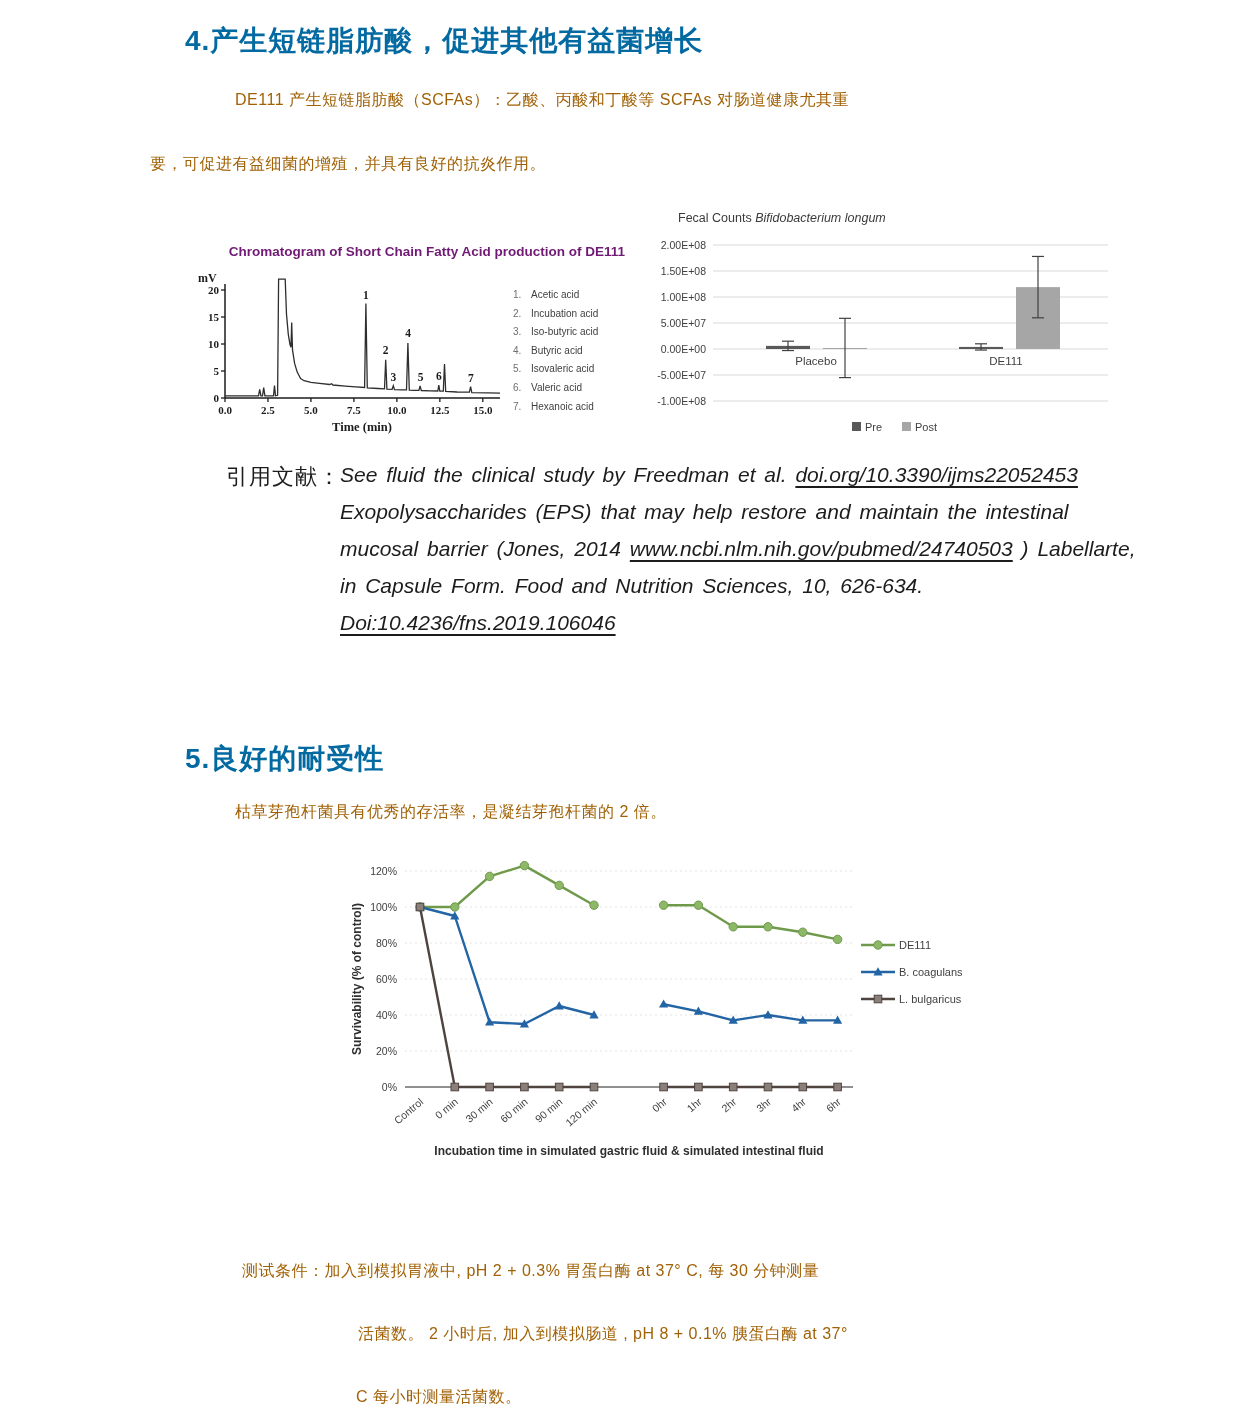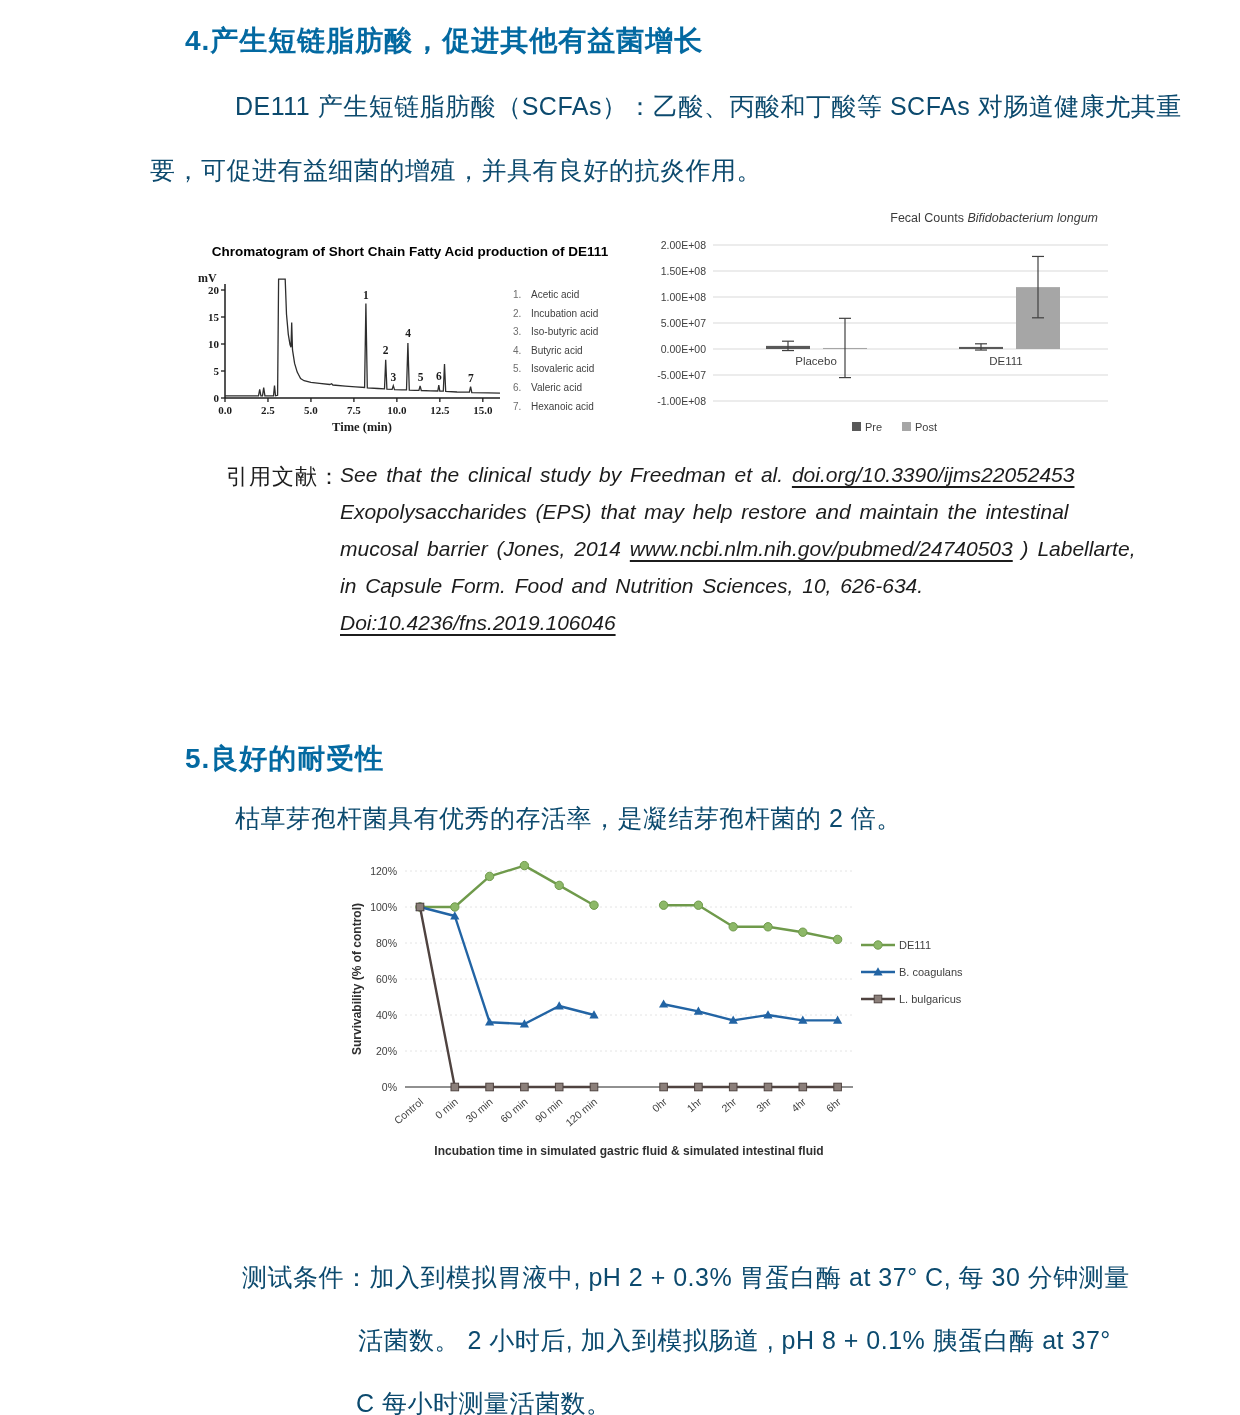--- a/index.html
+++ b/index.html
@@ -1,46 +1,46 @@
 <!DOCTYPE html>
 <html><head>
 <meta charset="utf-8">
 <style>
   html,body{margin:0;padding:0;background:#ffffff;}
   .page{position:relative;width:1240px;height:1415px;background:#ffffff;overflow:hidden;
         font-family:"Liberation Sans",sans-serif;color:#111;}
   .abs{position:absolute;white-space:nowrap;}
   .heading{font-weight:bold;font-size:28px;letter-spacing:1px;color:#0369a1;}
-  .bodyline{font-size:25px;letter-spacing:0.5px;color:#0c4a6e;}
+  .bodyline{font-size:16px;letter-spacing:0.5px;color:#a16207;}
   .cite-label{font-size:22px;color:#1c1c1c;letter-spacing:1px;}
   .cite-block{font-style:italic;font-size:21px;color:#1c1c1c;word-spacing:3px;}
   .cite-line{height:37px;line-height:30px;white-space:nowrap;}
   .cite-line .u{text-decoration:underline;text-underline-offset:4px;}
   .figure{position:absolute;}
   .chromo-title{position:absolute;left:0;top:6px;width:100%;text-align:center;
                 font-size:13.5px;font-weight:bold;}
   .chromo-legend{position:absolute;left:318px;top:48px;font-size:10px;line-height:18.6px;color:#3f3f3f;}
   .cl-item{white-space:nowrap;}
   .cl-num{display:inline-block;width:18px;color:#6e6e6e;}
-  .bar-title{position:absolute;left:30px;top:6px;width:420px;text-align:right;
+  .bar-title{position:absolute;left:30px;top:6px;width:420px;text-align:left;
              font-size:12.5px;color:#3b3b3b;}
   .bar-title .it{font-style:italic;}
   svg{display:block;}
 </style>
 </head>
 <body>
 
 <div class="page">
 
   <div class="abs heading" style="left:185px;top:22px">4.产生短链脂肪酸，促进其他有益菌增长</div>
   <div class="abs bodyline" style="left:235px;top:90px">DE111 产生短链脂肪酸（SCFAs）：乙酸、丙酸和丁酸等 SCFAs 对肠道健康尤其重</div>
   <div class="abs bodyline" style="left:150px;top:154px">要，可促进有益细菌的增殖，并具有良好的抗炎作用。</div>
 
   <div class="figure" style="left:195px;top:238px;width:430px;height:205px">
-    <div class="chromo-title" id="chromo-title" style="color: #000000;">Chromatogram of Short Chain Fatty Acid production of DE111</div>
+    <div class="chromo-title" id="chromo-title" style="color: #701a75; text-align: right;">Chromatogram of Short Chain Fatty Acid production of DE111</div>
     <svg id="chromo-svg" width="310" height="170" style="position:absolute;left:0;top:34px">
         <g>
           <line x1="30" y1="126" x2="305" y2="126" stroke="#1c1c1c" stroke-width="1.5"></line>
           <line x1="30" y1="126" x2="30" y2="12" stroke="#1c1c1c" stroke-width="1.5"></line>
           <line x1="26" y1="126" x2="30" y2="126" stroke="#1c1c1c" stroke-width="1.3"></line>
           <text x="24" y="130" text-anchor="end" font-family="&quot;Liberation Serif&quot;,serif" font-weight="bold" font-size="11" fill="#1c1c1c">0</text>
           <line x1="26" y1="99" x2="30" y2="99" stroke="#1c1c1c" stroke-width="1.3"></line>
           <text x="24" y="103" text-anchor="end" font-family="&quot;Liberation Serif&quot;,serif" font-weight="bold" font-size="11" fill="#1c1c1c">5</text>
           <line x1="26" y1="72" x2="30" y2="72" stroke="#1c1c1c" stroke-width="1.3"></line>
           <text x="24" y="76" text-anchor="end" font-family="&quot;Liberation Serif&quot;,serif" font-weight="bold" font-size="11" fill="#1c1c1c">10</text>
@@ -132,21 +132,21 @@
           <rect x="204" y="191" width="9" height="9" fill="#595959"></rect>
           <text x="217" y="200" font-family="&quot;Liberation Sans&quot;,sans-serif" font-size="11" fill="#3f3f3f">Pre</text>
           <rect x="254" y="191" width="9" height="9" fill="#a6a6a6"></rect>
           <text x="267" y="200" font-family="&quot;Liberation Sans&quot;,sans-serif" font-size="11" fill="#3f3f3f">Post</text>
         </g>
       </svg>
   </div>
 
   <div class="abs cite-label" style="left:226px;top:462px">引用文献：</div>
   <div class="abs cite-block" style="left:340px;top:460px" id="citation-lines">
-      <div class="cite-line"><span>See that the clinical study by Freedman et al. </span><span class="u">doi.org/10.3390/ijms22052453</span></div>
+      <div class="cite-line"><span>See fluid the clinical study by Freedman et al. </span><span class="u">doi.org/10.3390/ijms22052453</span></div>
       <div class="cite-line"><span>Exopolysaccharides (EPS) that may help restore and maintain the intestinal</span></div>
       <div class="cite-line"><span>mucosal barrier (Jones, 2014 </span><span class="u">www.ncbi.nlm.nih.gov/pubmed/24740503</span><span> ) Labellarte,</span></div>
       <div class="cite-line"><span>in Capsule Form. Food and Nutrition Sciences, 10, 626-634.</span></div>
       <div class="cite-line"><span class="u">Doi:10.4236/fns.2019.106046</span></div>
     </div>
 
   <div class="abs heading" style="left:185px;top:740px">5.良好的耐受性</div>
   <div class="abs bodyline" style="left:235px;top:802px">枯草芽孢杆菌具有优秀的存活率，是凝结芽孢杆菌的 2 倍。</div>
 
   <div class="figure" style="left:345px;top:845px;width:660px;height:345px">

